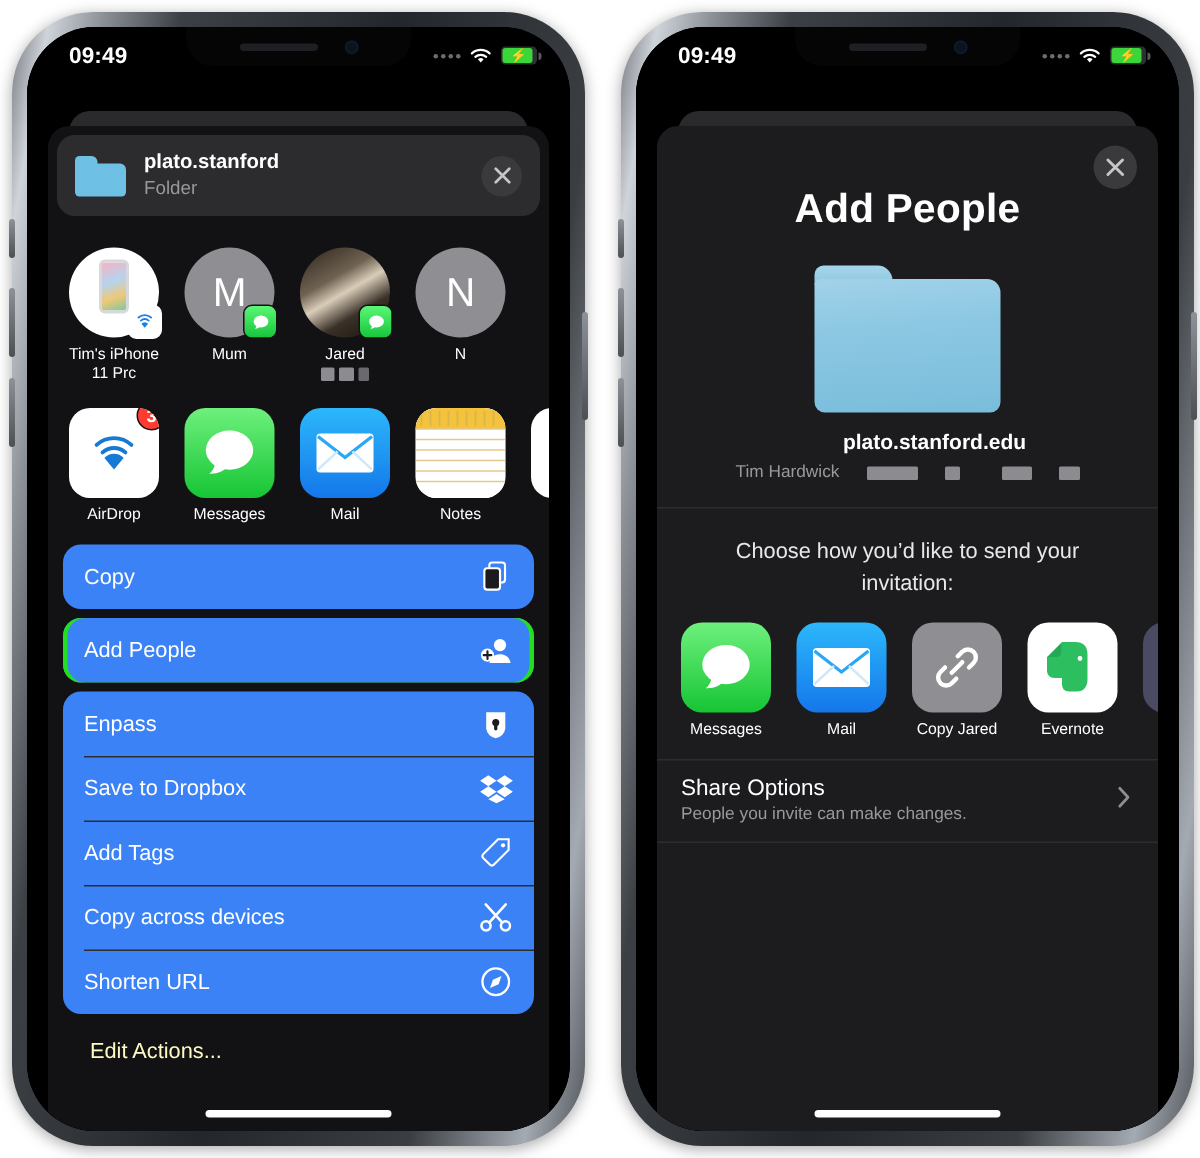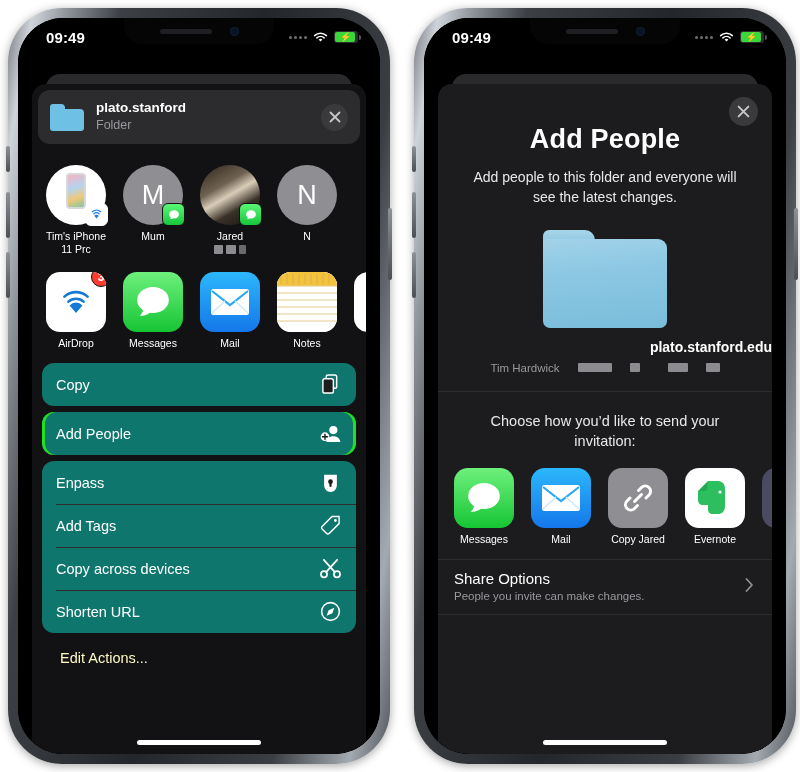--- a/index.html
+++ b/index.html
@@ -161,21 +161,21 @@
   .ic-messages { background:linear-gradient(180deg,#6ef07d 0%,#16c534 100%); }
   .ic-mail { background:linear-gradient(180deg,#2cb7fb 0%,#1477ea 100%); }
   .ic-notes { background:#fff; }
   .ic-onedrive { background:#fff; }
   .ic-copylink { background:#8e8e93; }
   .ic-evernote { background:#fff; }
   .ic-prog { background:#4a4a63; }
 
   
   .actions-wrap { margin:4px 10px 0 10px; }
-  .action-group { background:#0f766e; border-radius:12px; overflow:hidden; }
+  .action-group { background:#3b82f6; border-radius:12px; overflow:hidden; }
   .action-row {
     position:relative;
     height:43px; display:flex; align-items:center; justify-content:space-between;
     padding:0 14px; color:#fff; font-size:14.5px;
   }
   .action-row + .action-row::before {
     content:""; position:absolute; left:14px; right:0; top:0; height:1px; background:#2d2d2f;
   }
   .action-icon { width:23px; height:23px; display:flex; align-items:center; justify-content:center; }
   .gap6 { height:6px; }
@@ -207,21 +207,21 @@
   .ap-folder { width:124px; height:98px; margin:22px auto 0 auto; position:relative; }
   .ap-folder .tab {
     position:absolute; left:0; top:0; width:52px; height:13px;
     background:linear-gradient(180deg,#a7d5ea,#8ec8e3); border-radius:6px 10px 0 0;
   }
   .ap-folder .body {
     position:absolute; left:0; top:9px; width:124px; height:89px;
     background:linear-gradient(175deg,#a2d2e9 0%,#8dc8e3 35%,#79bddb 100%);
     border-radius:4px 9px 7px 7px;
   }
-  .ap-fname { color:#fff; font-size:14px; font-weight:bold; text-align:right; margin-top:11px;margin-left:36px; }
+  .ap-fname { color:#fff; font-size:14px; font-weight:bold; text-align:center; margin-top:11px;margin-left:36px; }
   .ap-owner {
     display:flex; align-items:center; justify-content:center; gap:18px;
     margin-top:7px; color:#98989d; font-size:11.5px;
   }
   .ap-divider { height:1px; background:#2d2d2f; margin:17px 0 0 0; }
   .ap-choose { color:#e8e8ea; font-size:14.5px; text-align:center; line-height:1.42; margin:19px 40px 0 40px; }
   .ap-apps { display:flex; gap:17px; padding:16px 0 8px 16px; overflow:hidden; }
   .ap-optrow {
     position:relative; margin-top:6px; padding:11px 16px 13px 16px;
   }
@@ -467,20 +467,28 @@
                 <span>Enpass</span>
                 <span class="action-icon">
                   <svg width="17" height="20" viewBox="0 0 18 22">
                       <path d="M2 2h14v12a8 8 0 0 1-7 7 8 8 0 0 1-7-7z" fill="#fff"></path>
                       <circle cx="9" cy="9.5" r="2.6" fill="#1c1c1e"></circle>
                       <rect x="7.8" y="10" width="2.4" height="5.4" rx="1.2" fill="#1c1c1e"></rect>
                     </svg>
                 </span>
               </div>
 
+              <div class="action-row">
+                <span>Save to Dropbox</span>
+                <span class="action-icon">
+                  <svg width="22" height="20" viewBox="0 0 24 22">
+                      <path d="M6 1 0 5l6 4 6-4zM18 1l6 4-6 4-6-4zM0 13l6-4 6 4-6 4zM18 9l6 4-6 4-6-4zM6 18.5l6-3.8 6 3.8-6 3z" fill="#fff"></path>
+                    </svg>
+                </span>
+              </div>
 
               <div class="action-row">
                 <span>Add Tags</span>
                 <span class="action-icon">
                   <svg width="21" height="21" viewBox="0 0 22 22">
                       <path d="M12.6 1.6H20v7.4L9.6 19.4a1.8 1.8 0 0 1-2.6 0L2.2 14.6a1.8 1.8 0 0 1 0-2.6z" stroke="#fff" stroke-width="1.5" fill="none"></path>
                       <circle cx="16.1" cy="5.8" r="1.5" fill="#fff"></circle>
                     </svg>
                 </span>
               </div>
@@ -560,21 +568,20 @@
 
         <div class="ap-sheet">
 
           <div class="ap-close">
             <svg width="13" height="13" viewBox="0 0 12 12">
                 <path d="M1.5 1.5 10.5 10.5M10.5 1.5 1.5 10.5" stroke="#c6c6c8" stroke-width="1.8" stroke-linecap="round"></path>
               </svg>
           </div>
 
           <div class="ap-title">Add People</div>
-          <div class="ap-desc">Add people to this folder and everyone will see the latest changes.</div>
 
           <div class="ap-folder">
             <div class="tab"></div>
               <div class="body"></div>
           </div>
           <div class="ap-fname">plato.stanford.edu</div>
           <div class="ap-owner">
             <span>Tim Hardwick</span>
             <span class="redact" style="width:34px"></span>
             <span class="redact" style="width:10px"></span>

